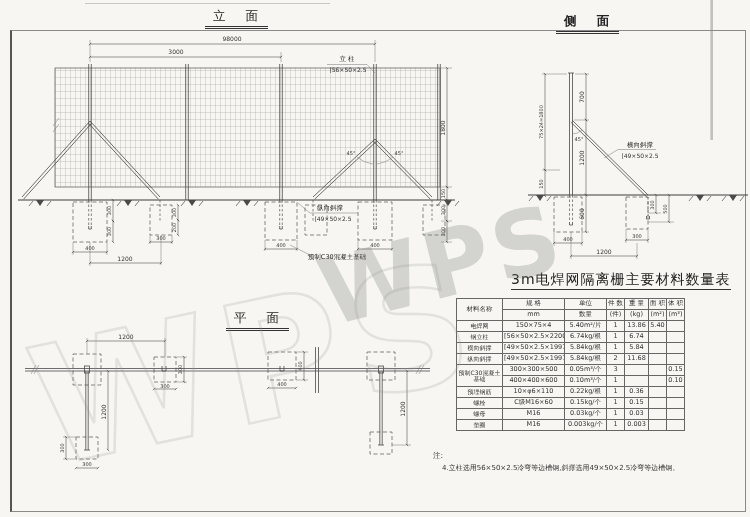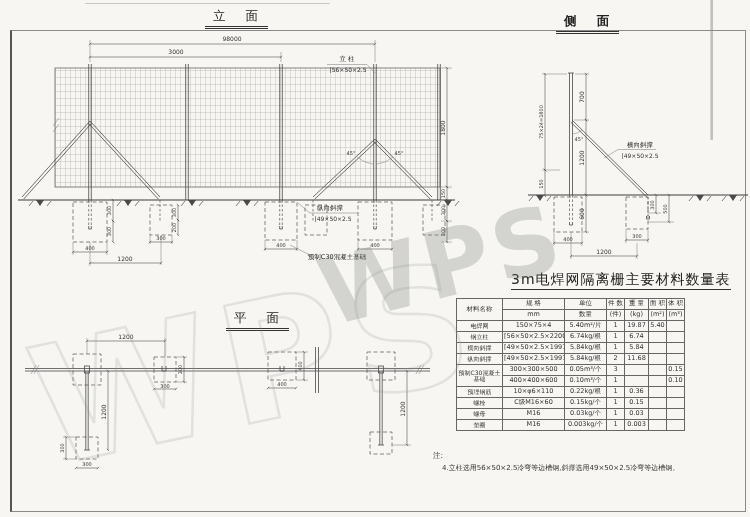--- a/index.html
+++ b/index.html
@@ -346,21 +346,21 @@
           <th data-name="col-unit-area">(m²)</th>
           <th data-name="col-unit-volume">(m³)</th>
         </tr>
       </thead>
       <tbody data-name="materials-table-body">
           <tr data-name="table-row">
             <td class="c-name" data-name="cell-name">电焊网</td>
             <td data-name="cell-spec">150×75×4</td>
             <td data-name="cell-unit">5.40m²/片</td>
             <td data-name="cell-count">1</td>
-            <td data-name="cell-weight">19.87</td>
+            <td data-name="cell-weight">13.86</td>
             <td data-name="cell-area">5.40</td>
             <td data-name="cell-volume"></td>
           </tr>
           <tr data-name="table-row">
             <td class="c-name" data-name="cell-name">钢立柱</td>
             <td data-name="cell-spec">[56×50×2.5×2200</td>
             <td data-name="cell-unit">6.74kg/根</td>
             <td data-name="cell-count">1</td>
             <td data-name="cell-weight">6.74</td>
             <td data-name="cell-area"></td>

